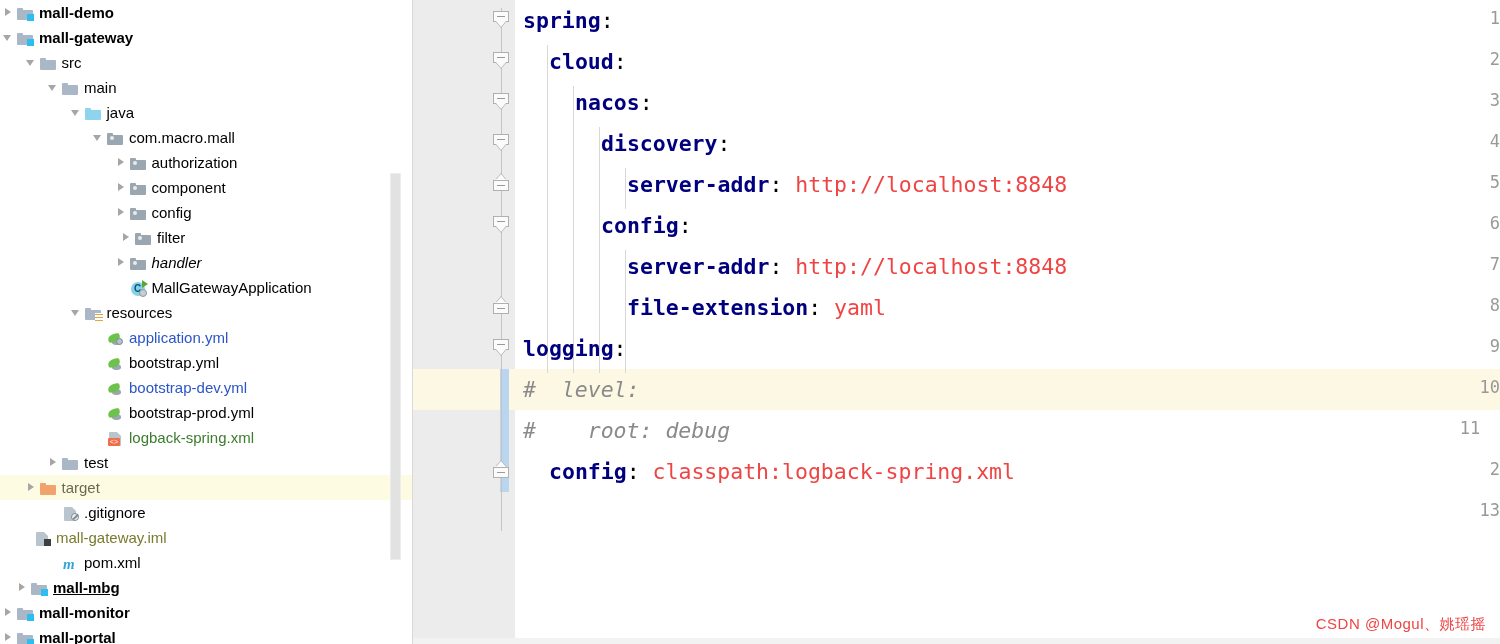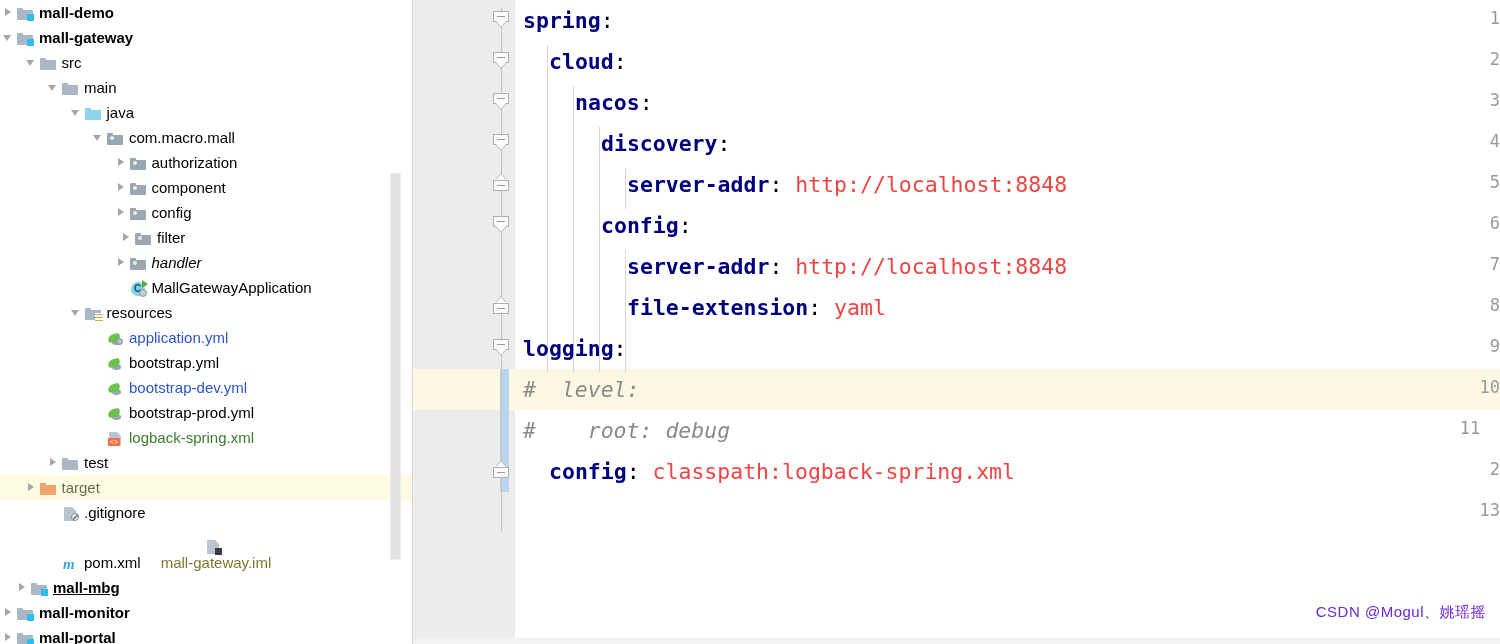--- a/index.html
+++ b/index.html
@@ -124,22 +124,22 @@
   .fold{position:absolute;width:17px;height:17px;left:5px;}
   .fold .sq{position:absolute;left:0;top:0;width:16px;height:11px;border:1px solid #b0b0b0;background:#fbfbfb;box-sizing:border-box;}
   .fold .minus{position:absolute;left:4px;top:5px;width:8px;height:1px;background:#9a9a9a;}
   .fold.open .tip{position:absolute;left:3px;top:10px;width:0;height:0;border-left:5px solid transparent;border-right:5px solid transparent;border-top:6px solid #fbfbfb;filter:drop-shadow(0 1px 0 #b0b0b0);}
   .fold.close .tip{position:absolute;left:3px;top:-6px;width:0;height:0;border-left:5px solid transparent;border-right:5px solid transparent;border-bottom:6px solid #fbfbfb;filter:drop-shadow(0 -1px 0 #b0b0b0);}
   .foldline{position:absolute;left:13px;width:1px;background:#c4c4c4;}
 
   .iguide{position:absolute;width:1px;background:#d7d7d7;}
 
   .watermark{
-    position:absolute;right:14px;bottom:22px;
-    font-size:15px;color:#6d28d9;
+    position:absolute;right:14px;bottom:10px;
+    font-size:15px;color:#ef4444;
     font-family:"Liberation Sans","DejaVu Sans",sans-serif;
     letter-spacing:.5px;
   }
   .bottom-strip{position:absolute;left:0;bottom:0;width:100%;height:6px;background:#f2f2f2;}
 </style>
 </head>
 <body>
 
 <div class="app">
 
@@ -357,21 +357,21 @@
           <span class="label c-gray">target</span>
         </div>
         <div class="row" style="top: 500px; position: absolute; left: 0px; right: 0px; padding-left: 47px;">
           <span class="arrow none"></span>
           <span class="ico">
             <span class="file"></span>
             <span class="nobadge"></span>
           </span>
           <span class="label ">.gitignore</span>
         </div>
-        <div class="row" style="top: 525px; position: absolute; left: 0px; right: 0px; padding-left: 19px; flex-direction: column;">
+        <div class="row" style="top: 525px; position: absolute; left: 0px; right: 0px; padding-left: 19px;">
           <span class="arrow none"></span>
           <span class="ico">
             <span class="file"></span>
             <span class="imlbadge"></span>
           </span>
           <span class="label c-olive">mall-gateway.iml</span>
         </div>
         <div class="row" style="top: 550px; position: absolute; left: 0px; right: 0px; padding-left: 47px;">
           <span class="arrow none"></span>
           <span class="ico">

